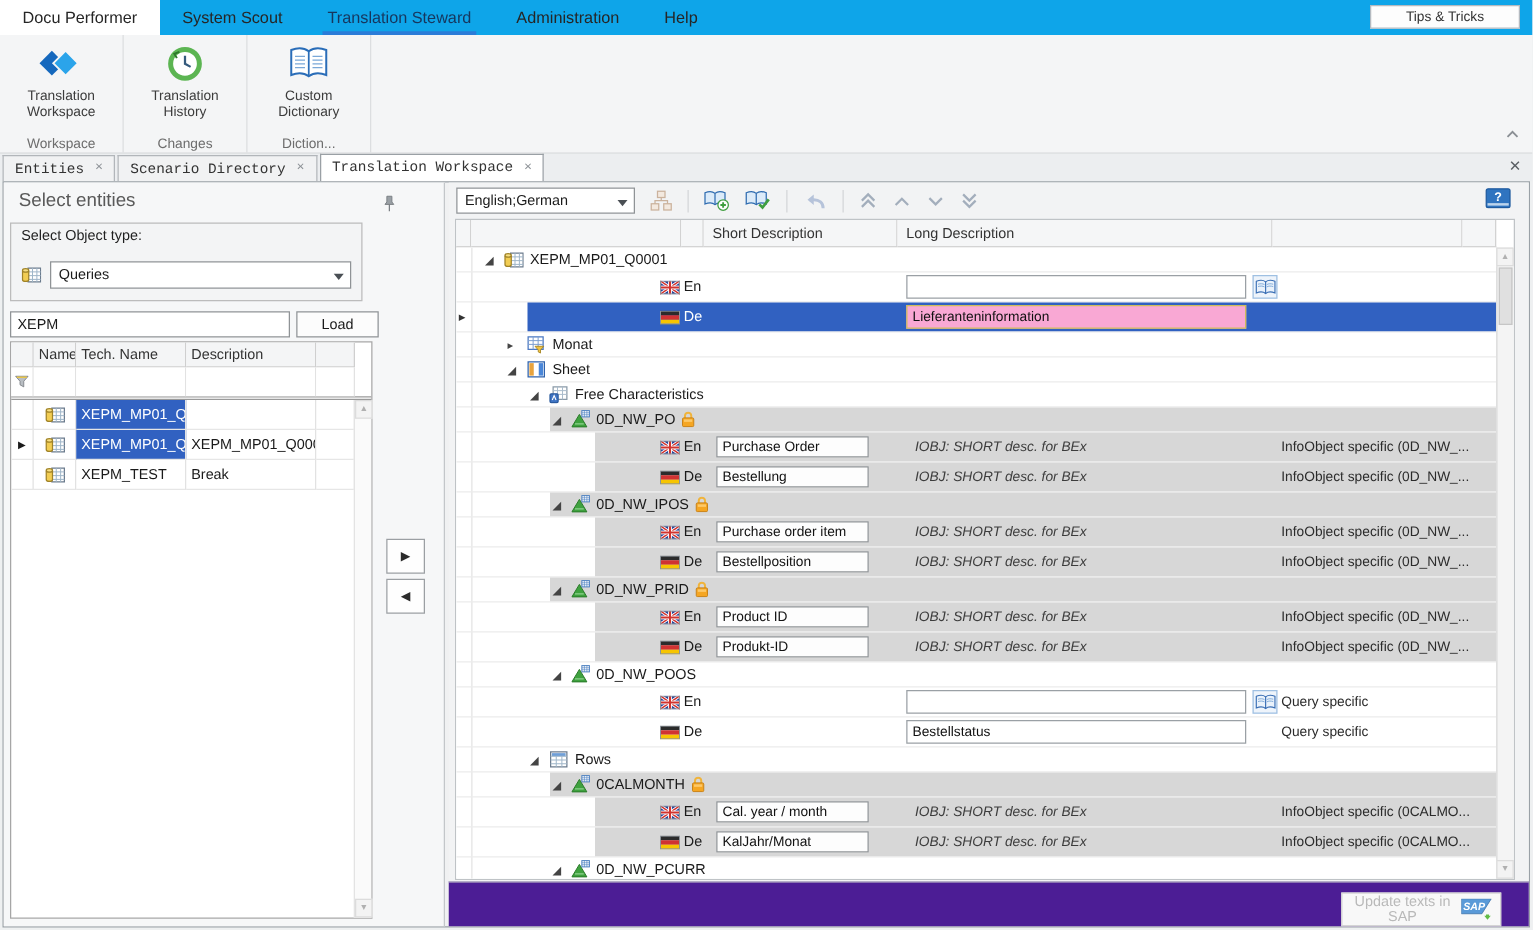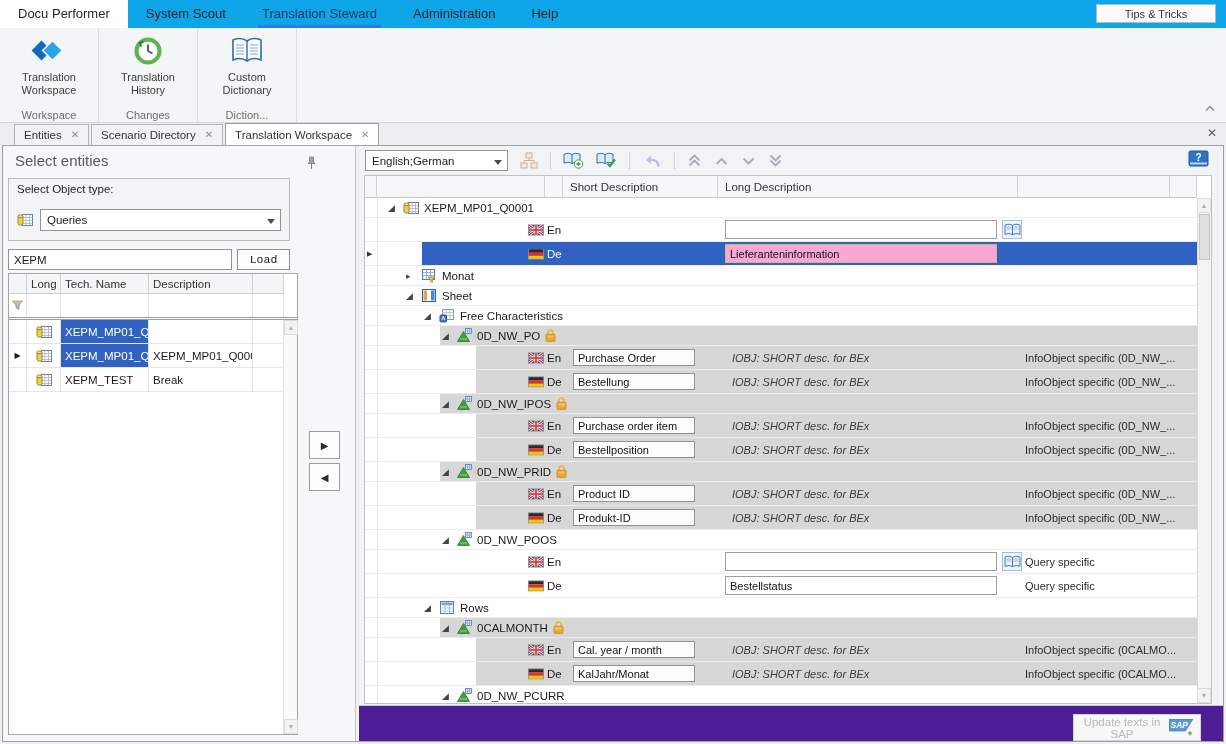--- a/index.html
+++ b/index.html
@@ -23,21 +23,21 @@
   #ribbon-groups{display:flex;height:100%;}
   .rgroup{position:relative;height:100%;padding:5px 10px 14px;border-right:1px solid #dcdee0;text-align:center;}
   .rbtn{width:78px;display:flex;flex-direction:column;align-items:center;cursor:default;}
   .rbtn .icon{height:32px;margin-top:2px;}
   .rbtn-label{font-size:11px;line-height:13px;color:#3c3c3c;margin-top:4px;white-space:pre-line;}
   .rgroup-label{position:absolute;bottom:1px;left:0;right:0;text-align:center;font-size:11px;color:#6d6d6d;}
   #ribbon-collapse{position:absolute;right:10px;bottom:6px;color:#8a8f94;cursor:default;}
 
   
   #tabbar{position:absolute;top:123px;left:0;right:0;height:22px;background:#eceef0;}
-  #tabs{display:flex;height:22px;padding-left:14px;}
+  #tabs{display:flex;height:22px;padding-left:2px;font-family:Liberation Mono, monospace;}
   .tab{display:flex;align-items:center;height:21px;margin-top:1px;padding:0 9px;font-size:11.5px;color:#333;
     background:#f1f2f3;border:1px solid #b2b6ba;border-bottom:none;margin-right:2px;cursor:default;white-space:nowrap;}
   .tab.active{background:#fff;height:22px;margin-top:0;border-color:#9aa0a5;}
   .tab-close{margin-left:9px;color:#8a8f94;font-size:10px;line-height:10px;}
   #tabbar-close{position:absolute;right:9px;top:4px;color:#5a5f64;font-size:12px;line-height:12px;cursor:default;}
 
   
   #main{position:absolute;top:145px;left:2px;right:2px;bottom:2px;border:1px solid #9aa1a7;background:#f0f1f2;}
 
   
@@ -46,21 +46,21 @@
   #pin{position:absolute;left:303px;top:10px;}
   #groupbox{position:absolute;left:5px;top:32px;width:282px;height:63px;border:1px solid #bcbcbc;background:#f3f4f5;}
   .gb-title{height:21px;line-height:21px;padding-left:8px;font-size:11.5px;color:#1f1f1f;}
   .gb-content{height:40px;display:flex;align-items:center;padding:0 8px;gap:7px;}
   .combo{flex:1;height:22px;background:#fff;border:1px solid #8f9396;display:flex;align-items:center;
     padding-left:6px;font-size:11.5px;color:#1a1a1a;position:relative;cursor:default;}
   .combo-arrow{position:absolute;right:5px;top:9px;width:0;height:0;border-left:4px solid transparent;
     border-right:4px solid transparent;border-top:5px solid #4a4f54;}
   #search-input{position:absolute;left:5px;top:103px;width:224px;height:21px;border:1px solid #8f9396;
     font-size:11.5px;font-family:inherit;padding:0 5px;color:#1a1a1a;}
-  #load-btn{position:absolute;left:234px;top:103px;width:53px;height:21px;font-size:11.5px;font-family:Liberation Mono, monospace;
+  #load-btn{position:absolute;left:234px;top:103px;width:66px;height:21px;font-size:11.5px;font-family:Liberation Sans, sans-serif;
     background:#fcfcfc;border:1px solid #8f9396;color:#1a1a1a;}
   #left-grid{position:absolute;left:5px;top:127px;width:290px;bottom:6px;background:#fff;border:1px solid #a6a6a6;}
   .lg-row{display:flex;}
   .lg-cell{border-right:1px solid #e2e2e2;padding-left:4px;display:flex;align-items:center;
     font-size:11.5px;color:#1a1a1a;overflow:hidden;white-space:nowrap;}
   #lg-header .lg-cell{background:#f4f5f6;border-right:1px solid #cfcfcf;border-bottom:1px solid #cfcfcf;color:#333;height:20px;}
   #lg-filter{border-bottom:3px double #9a9a9a;}
   #lg-filter .lg-cell{height:23px;background:#fff;}
   .lg-data .lg-cell{height:24px;border-bottom:1px solid #e6e6e6;}
   .lg-cell.sel{background:#3161c1;color:#fff;}
@@ -218,21 +218,21 @@
           <span>Queries</span>
           <span class="combo-arrow"></span>
         </div>
       </div>
     </div>
     <input id="search-input" value="XEPM" style="">
     <button id="load-btn">Load</button>
     <div id="left-grid">
       <div class="lg-row" id="lg-header">
           <div class="lg-cell" style="width: 18px;"></div>
-          <div class="lg-cell" style="width: 34px;">Long</div>
+          <div class="lg-cell" style="width: 34px;">Name</div>
           <div class="lg-cell" style="width: 88px;">Tech. Name</div>
           <div class="lg-cell" style="width: 104px;">Description</div>
           <div class="lg-cell" style="width: 31px;"></div>
         </div>
       <div class="lg-row" id="lg-filter">
           <div class="lg-cell" style="width: 18px; justify-content: center; padding-left: 0px;">
             <span class="icon">
               <svg width="11" height="11" viewBox="0 0 11 11">
                 <path d="M.5 1h10L7 5v4.5L4 7.8V5Z" fill="#b9bec3" stroke="#7b8085" stroke-width=".7"></path>
                 <path d="M1.5 1.8h8" stroke="#e8c54a" stroke-width="1.2"></path>

